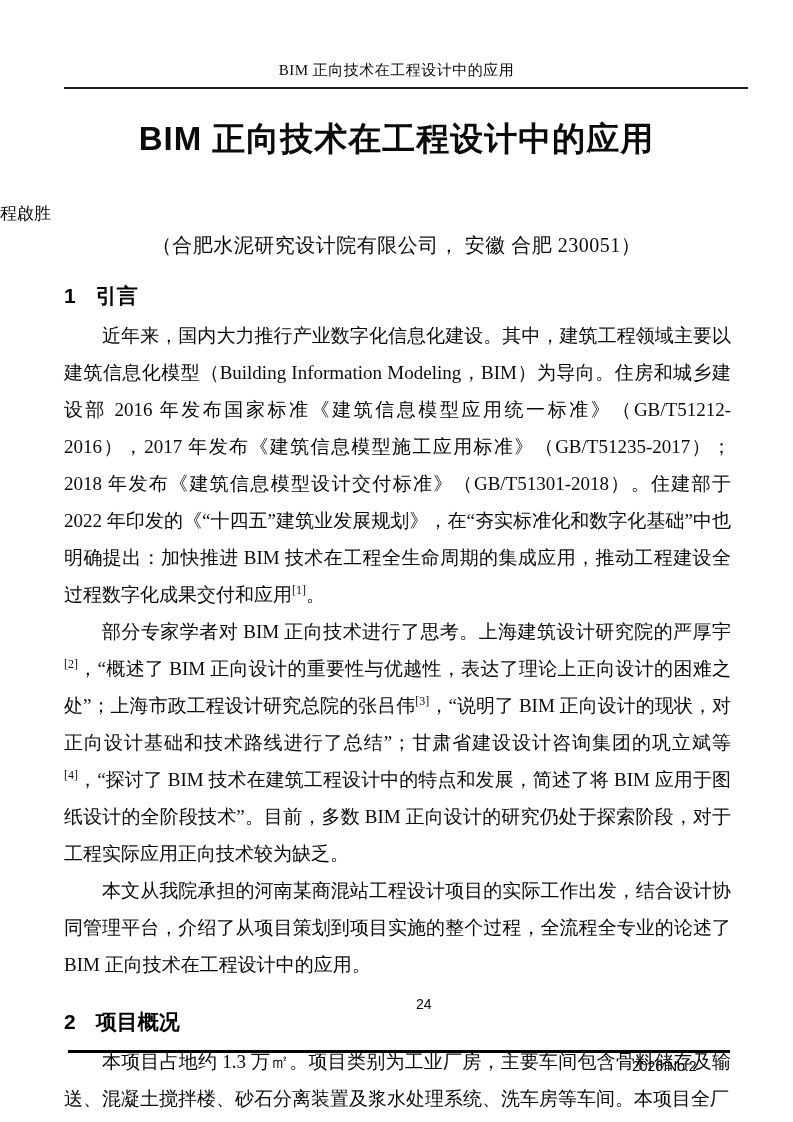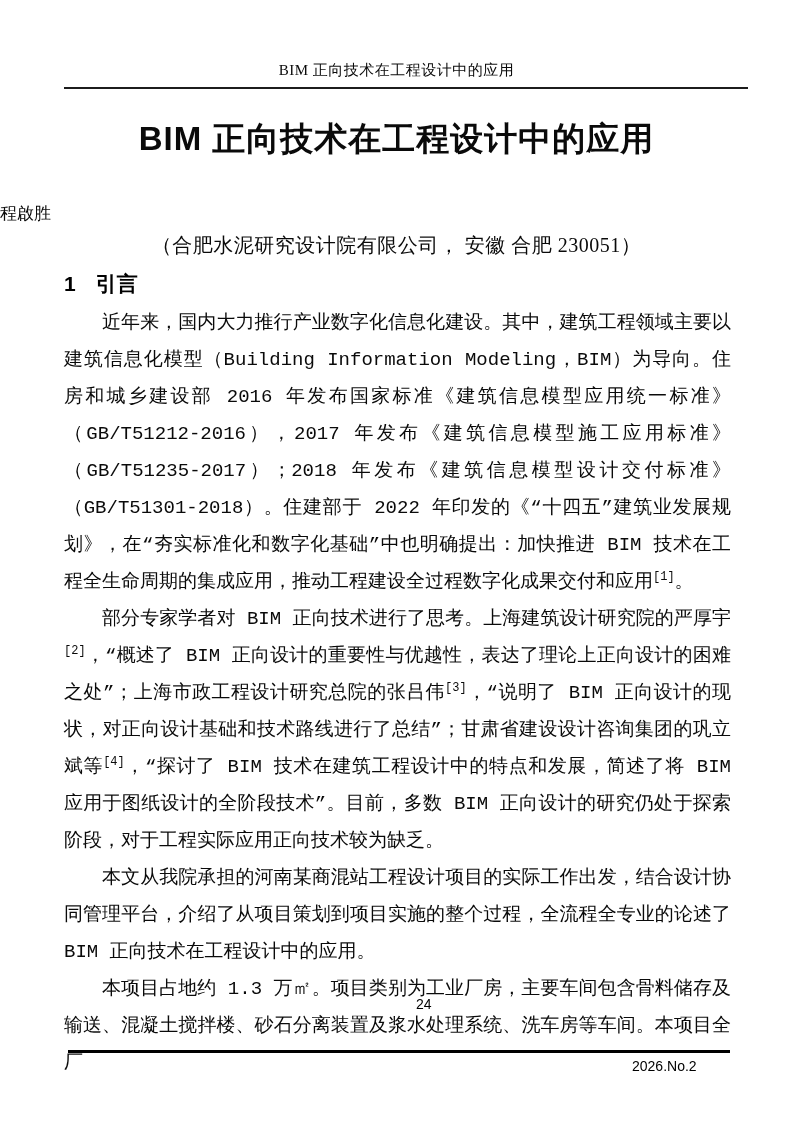--- a/index.html
+++ b/index.html
@@ -44,36 +44,35 @@
     margin-top: 9px;
     text-align: center;
     font-size: 20px;
     line-height: 24px;
     letter-spacing: 0.5px;
   }
   .content {
     margin: 8px 62px 0 64px;
   }
   .sec-heading {
-    margin: 12px 0 6px 0;
+    margin: 24px 0 6px 0;
     font-family: "Liberation Sans", sans-serif;
     font-size: 21px;
     font-weight: bold;
     line-height: 30px;
     color: #000;
   }
   .sec-num { display: inline-block; margin-right: 20px; }
   .body-para {
     margin: 0;
     font-size: 19px;
     line-height: 37px;
     text-align: justify;
     text-indent: 2em;
     color: #0a0a0a;
-    font-family: Liberation Mono, monospace;
   }
   .body-para sup {
     font-size: 12px;
     line-height: 0;
     vertical-align: super;
   }
   .footer-rule {
     position: absolute;
     left: 68px;
     top: 1050px;
@@ -111,20 +110,21 @@
 
   <div class="author">程啟胜</div>
 
   <div class="affiliation">（合肥水泥研究设计院有限公司，  安徽  合肥  230051）</div>
 
   <div class="content" id="sections-root">
       <h2 class="sec-heading"><span class="sec-num">1</span><span>引言</span></h2>
       <p class="body-para">近年来，国内大力推行产业数字化信息化建设。其中，建筑工程领域主要以建筑信息化模型（Building Information Modeling，BIM）为导向。住房和城乡建设部 2016 年发布国家标准《建筑信息模型应用统一标准》（GB/T51212-2016），2017 年发布《建筑信息模型施工应用标准》（GB/T51235-2017）；2018 年发布《建筑信息模型设计交付标准》（GB/T51301-2018）。住建部于 2022 年印发的《“十四五”建筑业发展规划》，在“夯实标准化和数字化基础”中也明确提出：加快推进 BIM 技术在工程全生命周期的集成应用，推动工程建设全过程数字化成果交付和应用<sup>[1]</sup>。</p>
       <p class="body-para">部分专家学者对 BIM 正向技术进行了思考。上海建筑设计研究院的严厚宇<sup>[2]</sup>，“概述了 BIM 正向设计的重要性与优越性，表达了理论上正向设计的困难之处”；上海市政工程设计研究总院的张吕伟<sup>[3]</sup>，“说明了 BIM 正向设计的现状，对正向设计基础和技术路线进行了总结”；甘肃省建设设计咨询集团的巩立斌等<sup>[4]</sup>，“探讨了 BIM 技术在建筑工程设计中的特点和发展，简述了将 BIM 应用于图纸设计的全阶段技术”。目前，多数 BIM 正向设计的研究仍处于探索阶段，对于工程实际应用正向技术较为缺乏。</p>
       <p class="body-para">本文从我院承担的河南某商混站工程设计项目的实际工作出发，结合设计协同管理平台，介绍了从项目策划到项目实施的整个过程，全流程全专业的论述了 BIM 正向技术在工程设计中的应用。</p>
+      <h2 class="sec-heading"><span class="sec-num">2</span><span>项目概况</span></h2>
       <p class="body-para">本项目占地约 1.3 万㎡。项目类别为工业厂房，主要车间包含骨料储存及输送、混凝土搅拌楼、砂石分离装置及浆水处理系统、洗车房等车间。本项目全厂</p>
     </div>
 
   <div class="footer-rule"></div>
 
   <span class="page-num">24</span>
 
   <span class="issue">2026.No.2</span>
 
 </div>

